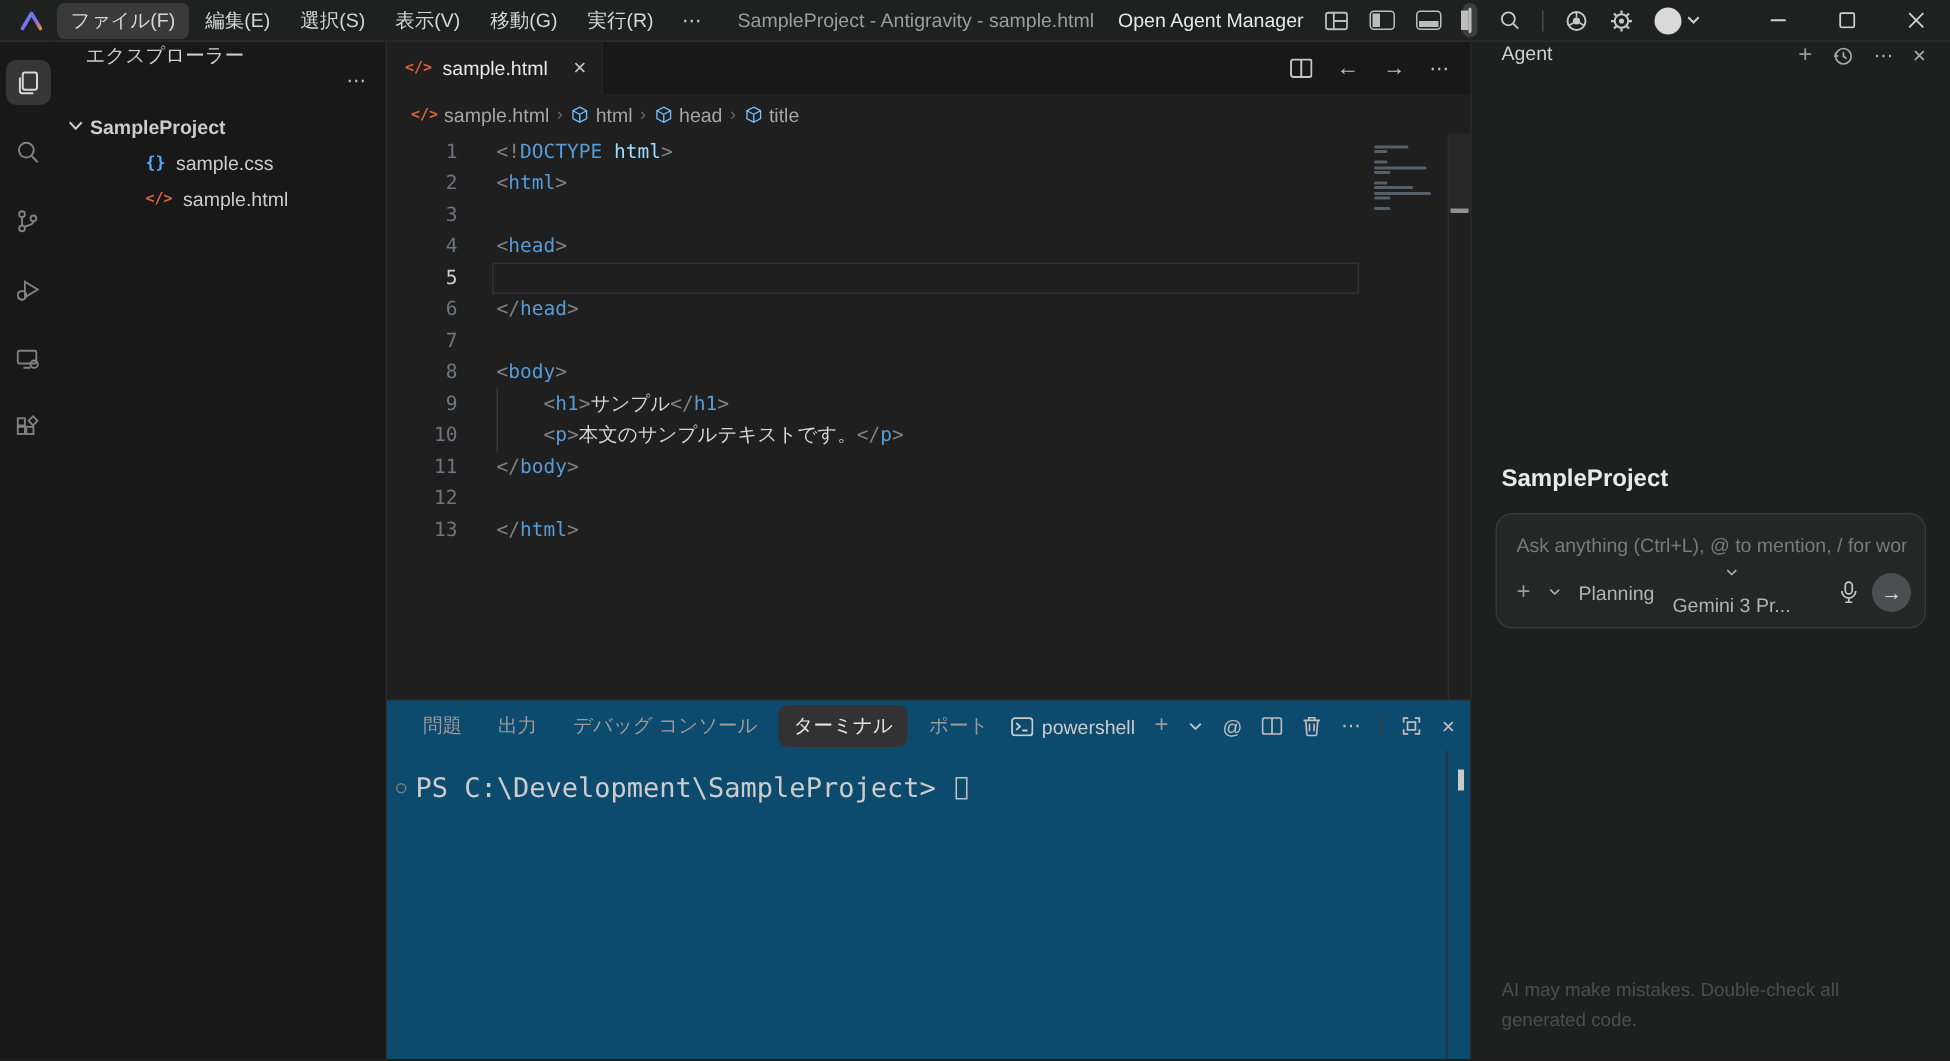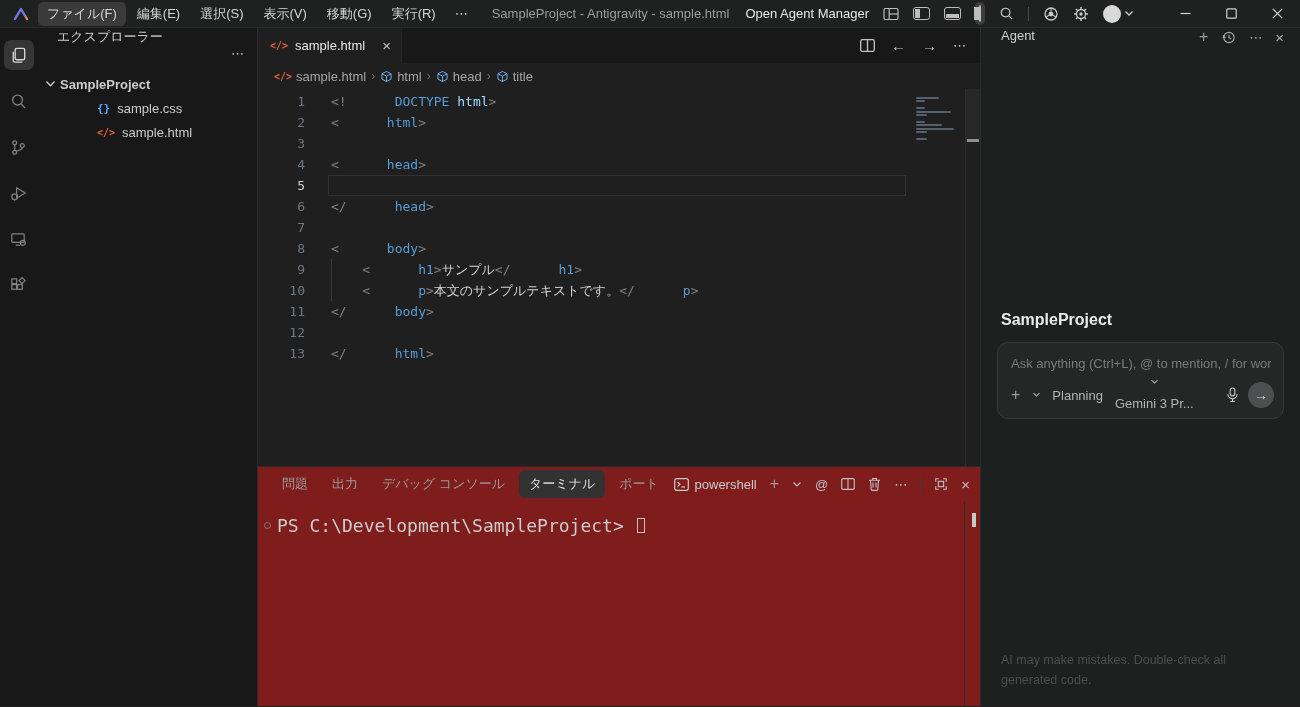--- a/index.html
+++ b/index.html
@@ -72,30 +72,30 @@
   .bc-item { display:flex; align-items:center; gap:4px; }
 
   .code-area { flex:1; position:relative; font-family:"DejaVu Sans Mono",monospace; font-size:13px; padding-top:2px; }
   .code-line { display:flex; height:21px; line-height:21px; position:relative; }
   .ln { width:47px; text-align:right; color:#6e7681; flex:none; }
   .code-line.active .ln { color:#cccccc; }
   .lc { padding-left:26px; position:relative; white-space:pre; }
   .guide { position:absolute; left:26px; top:0; bottom:0; width:1px; background:#3a3a3a; }
   .cursor-caret { position:absolute; left:27px; top:2px; bottom:2px; width:1.6px; background:#dcdcdc; }
   .cur-box { position:absolute; left:70px; width:578px; top:0; height:21px; border:1px solid #303134; pointer-events:none; }
-  .tk-p { color:#808080; } .tk-t { color:#569cd6;margin-left:48px; } .tk-a { color:#9cdcfe; } .tk-x { color:#d4d4d4; }
+  .tk-p { color:#808080; } .tk-t { color:#569cd6; } .tk-a { color:#9cdcfe; } .tk-x { color:#d4d4d4; }
 
   .minimap { position:absolute; top:8px; right:20px; width:44px; }
   .mm-line { height:2px; margin-bottom:1.4px; background:#55606b; border-radius:1px; }
   .scroll-gutter { position:absolute; top:0; right:0; width:15px; bottom:0; border-left:1px solid #2d2d2d; }
   .sb-thumb { position:absolute; top:0; left:0; right:0; height:52px; background:rgba(120,120,120,0.10); }
   .sb-cursor-mark { position:absolute; top:50px; left:1px; right:1px; height:3px; background:#8f8f8f; }
 
   
-  .panel { height:240px; border-top:1px solid #2b2b2b; background:#7f1d1d; display:flex; flex-direction:column; }
+  .panel { height:240px; border-top:1px solid #2b2b2b; background:#0c4a6e; display:flex; flex-direction:column; }
   .panel-tabs { height:34px; display:flex; align-items:center; padding:0 10px 0 14px; gap:4px; color:#9b9b9b; }
   .ptab { padding:5px 10px; border-radius:6px; white-space:nowrap; }
   .ptab.active { background:#323233; color:#e3e3e3; }
   .panel-actions { margin-left:auto; display:flex; align-items:center; gap:13px; color:#c0c0c0; }
   .ps-item { display:flex; align-items:center; gap:6px; color:#cccccc; }
   .p-sep { width:1px; height:14px; background:#3d3d3d; }
   .panel-close { font-size:15px; }
   .term { flex:1; position:relative; font-family:"DejaVu Sans Mono",monospace; font-size:18px; padding:14px 0 0 6px; color:#cccccc; }
   .term-row { display:flex; align-items:center; gap:6px; }
   .term-dot { width:7px; height:7px; border:1px solid #7a7a7a; border-radius:50%; flex:none; }

